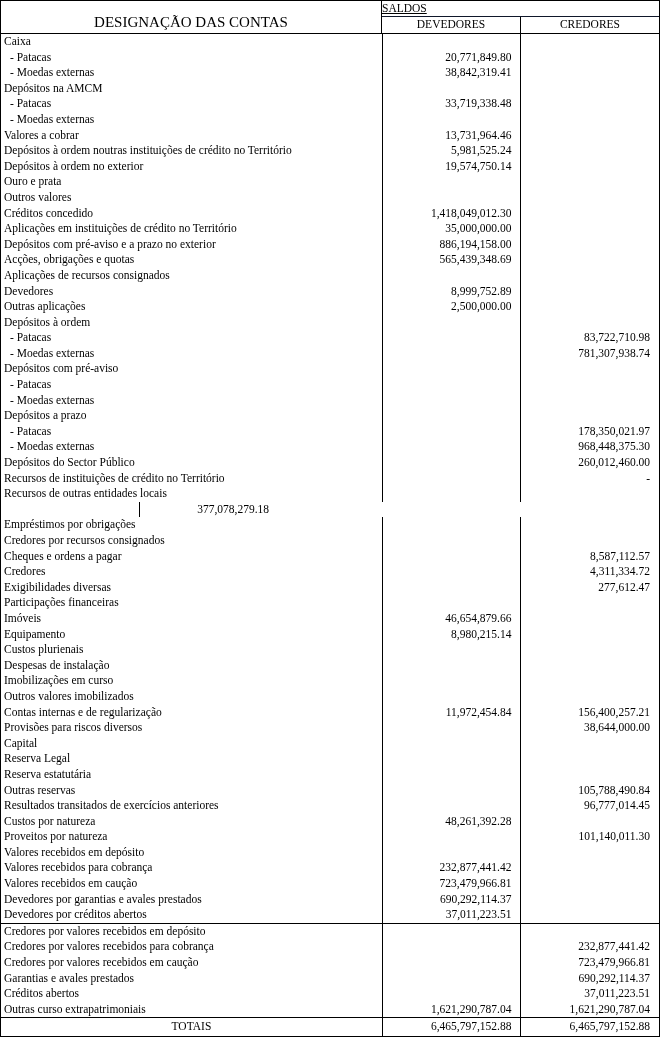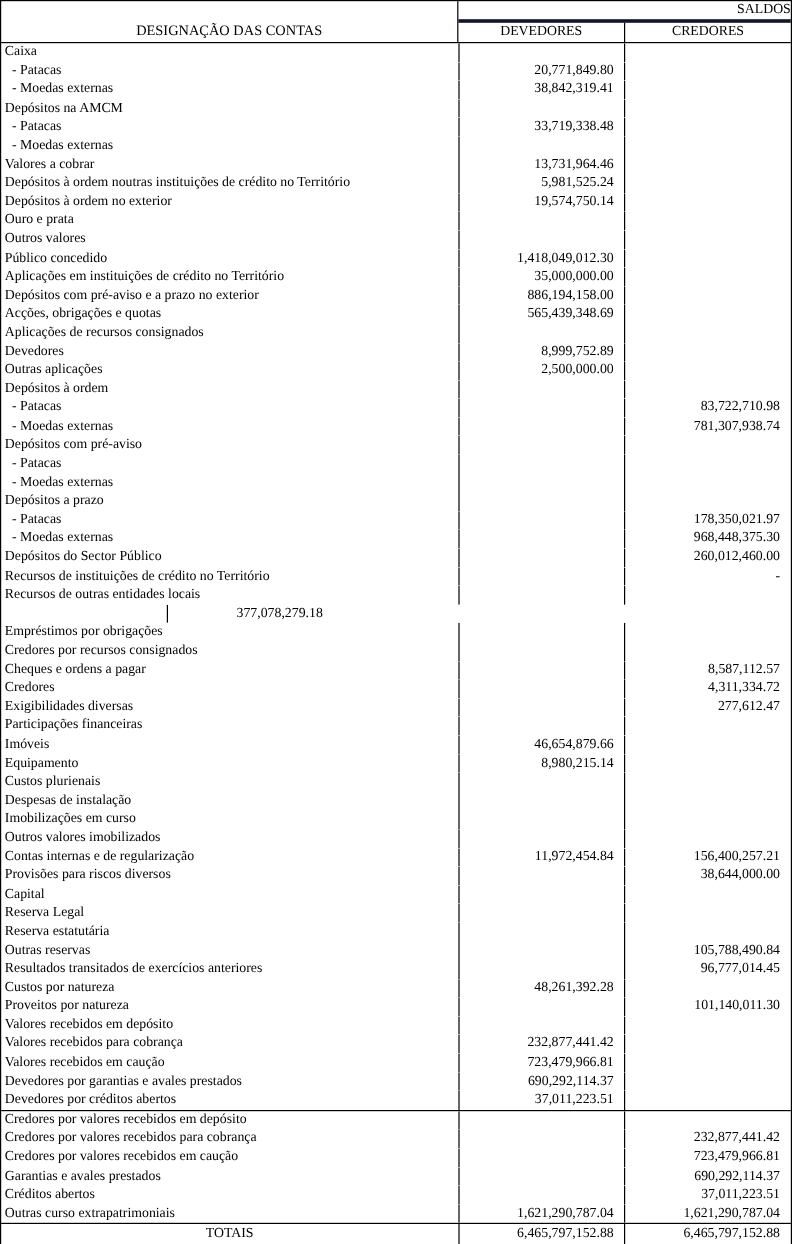--- a/index.html
+++ b/index.html
@@ -23,32 +23,33 @@
     display: flex;
     border-bottom: 1px solid #000;
   }
   .head-left {
     width: 383px;
     box-sizing: border-box;
     border-right: 1px solid #000;
     display: flex;
     align-items: flex-end;
     justify-content: center;
-    font-size: 12px;
+    font-size: 15px;
     padding-bottom: 2px;
   }
   .head-right {
     width: 277px;
   }
   .saldos-cell {
     height: 15px;
     line-height: 14px;
-    text-align: right;
+    text-align: left;
     font-size: 11.5px;
-    border-bottom: 3px solid #0f172a;
+    border-bottom: 1px solid #0f172a;
+    text-decoration: underline;
   }
   .colheads {
     display: flex;
     height: 16px;
   }
   .colhead {
     box-sizing: border-box;
     line-height: 15px;
     text-align: center;
     font-size: 11.5px;
@@ -186,21 +187,21 @@
     <div class="cell cred"></div>
   </div>
 
   <div class="row">
     <div class="cell label">Outros valores</div>
     <div class="cell dev"></div>
     <div class="cell cred"></div>
   </div>
 
   <div class="row">
-    <div class="cell label">Público concedido</div>
+    <div class="cell label">Créditos concedido</div>
     <div class="cell dev">1,418,049,012.30</div>
     <div class="cell cred"></div>
   </div>
 
   <div class="row">
     <div class="cell label">Aplicações em instituições de crédito no Território</div>
     <div class="cell dev">35,000,000.00</div>
     <div class="cell cred"></div>
   </div>
 

